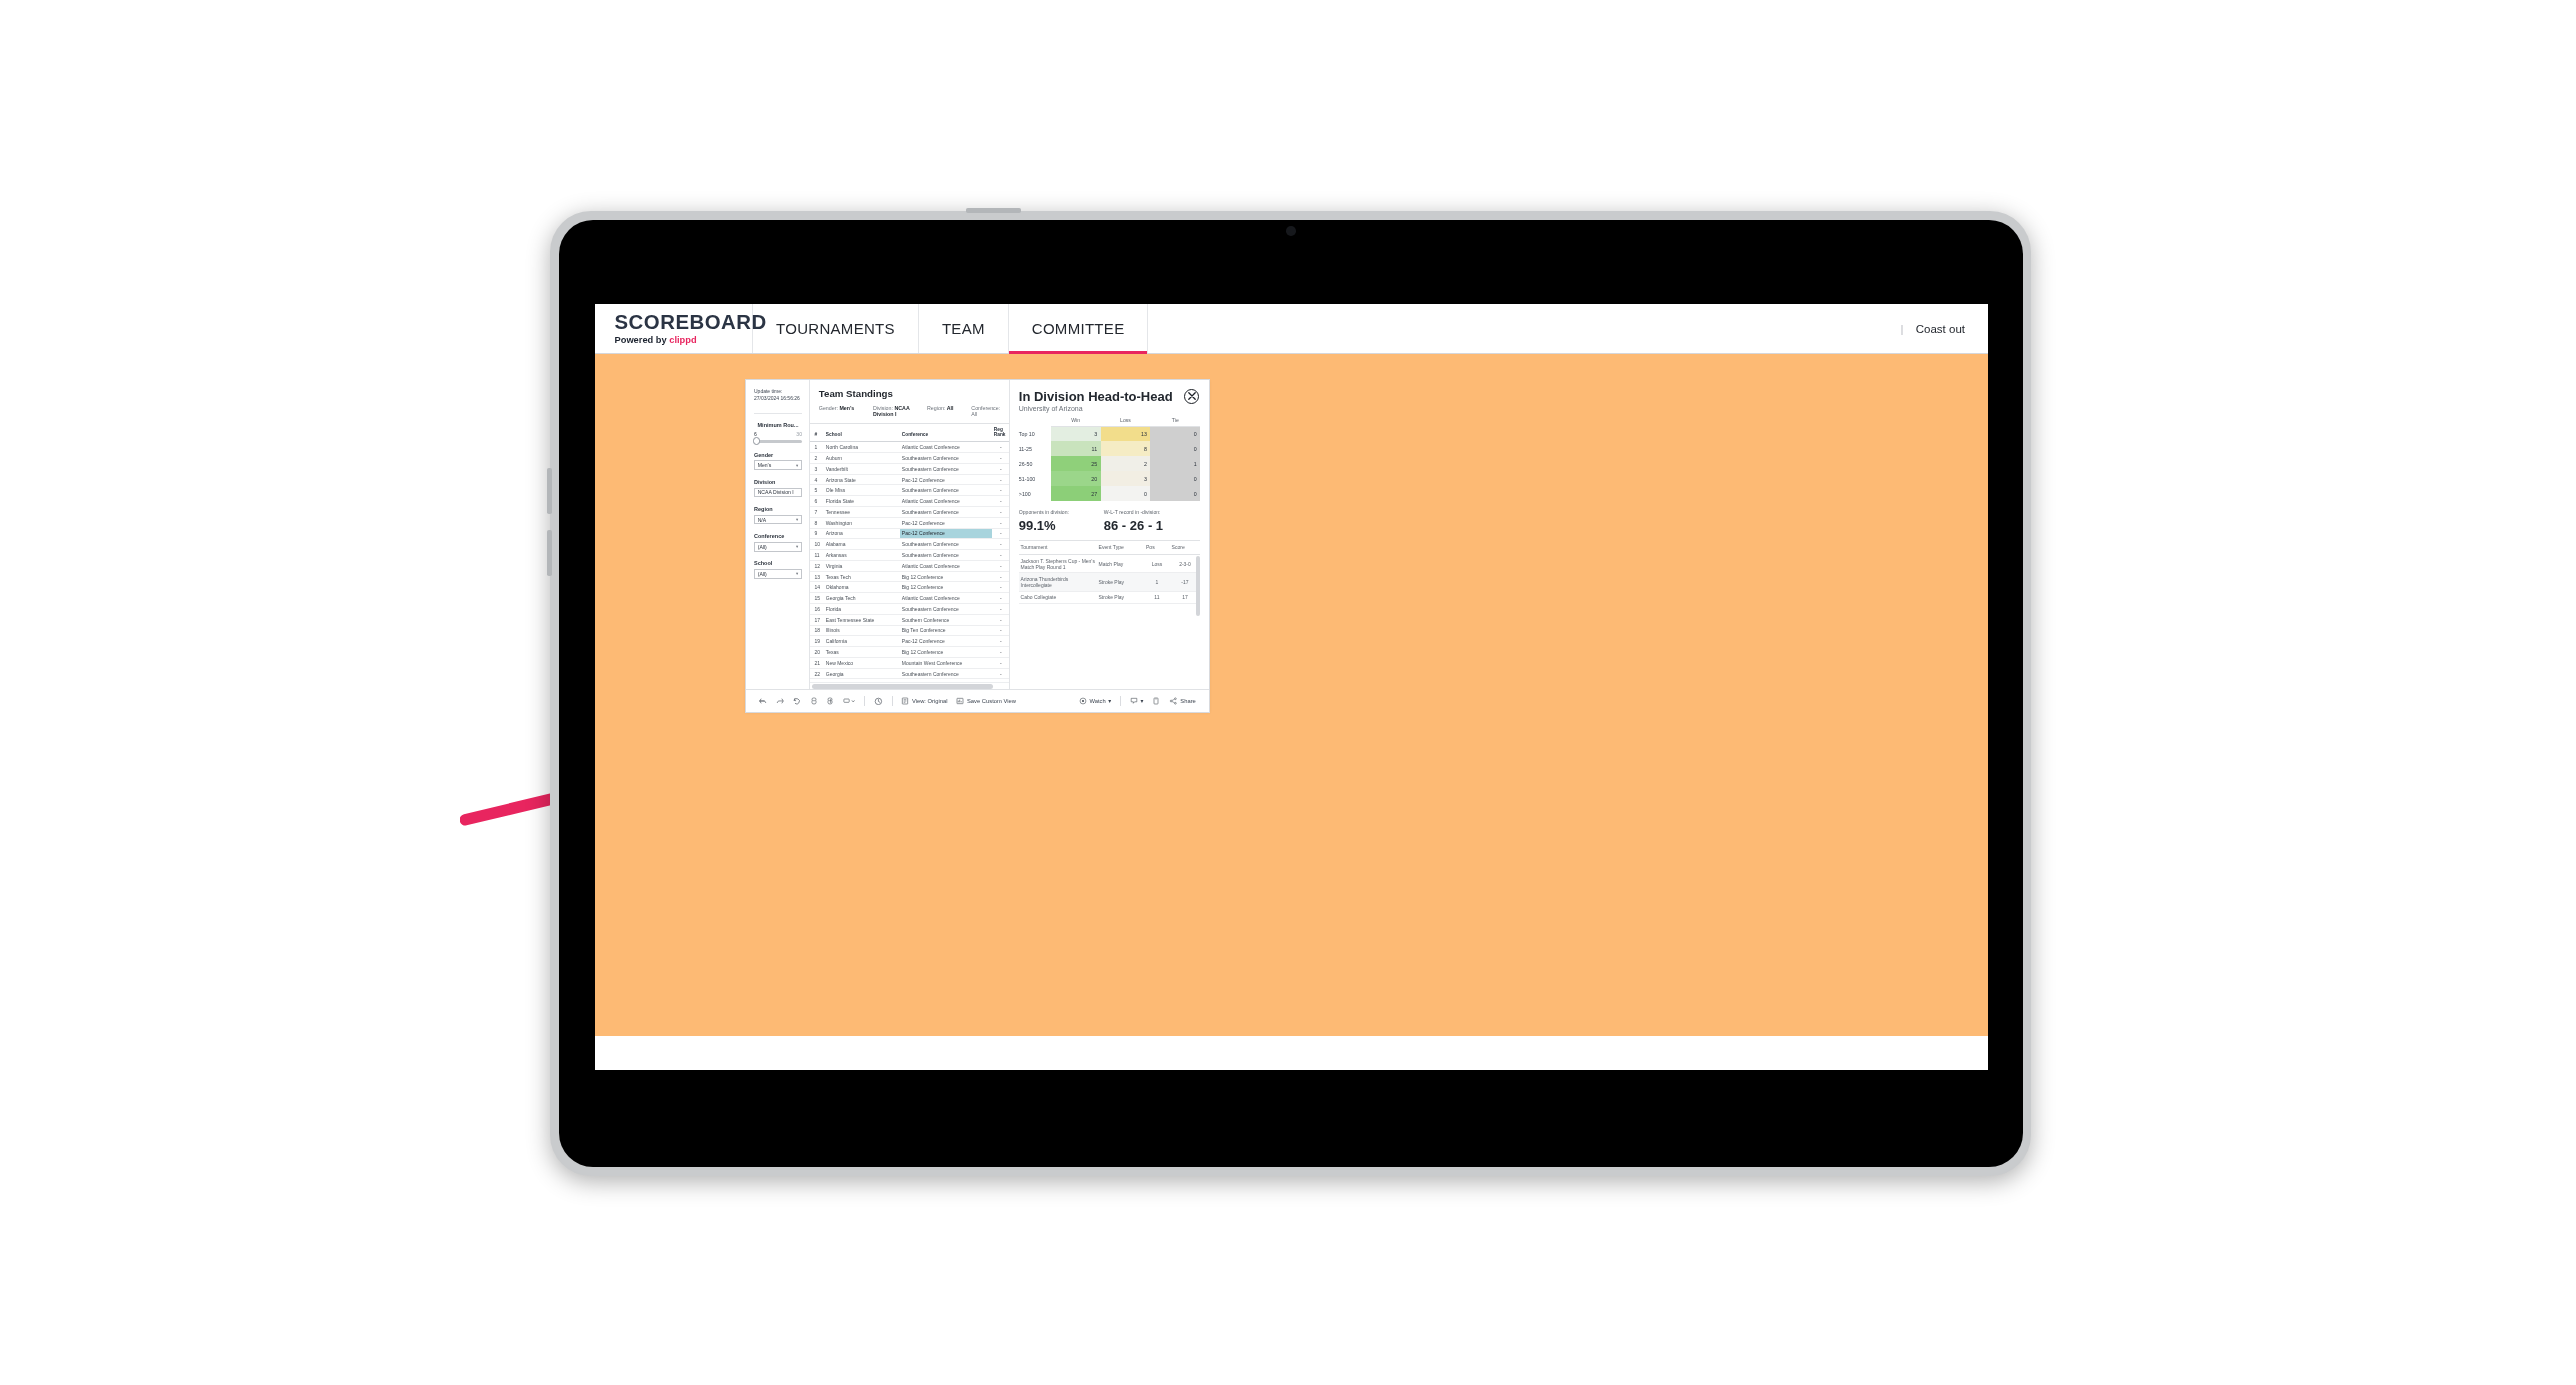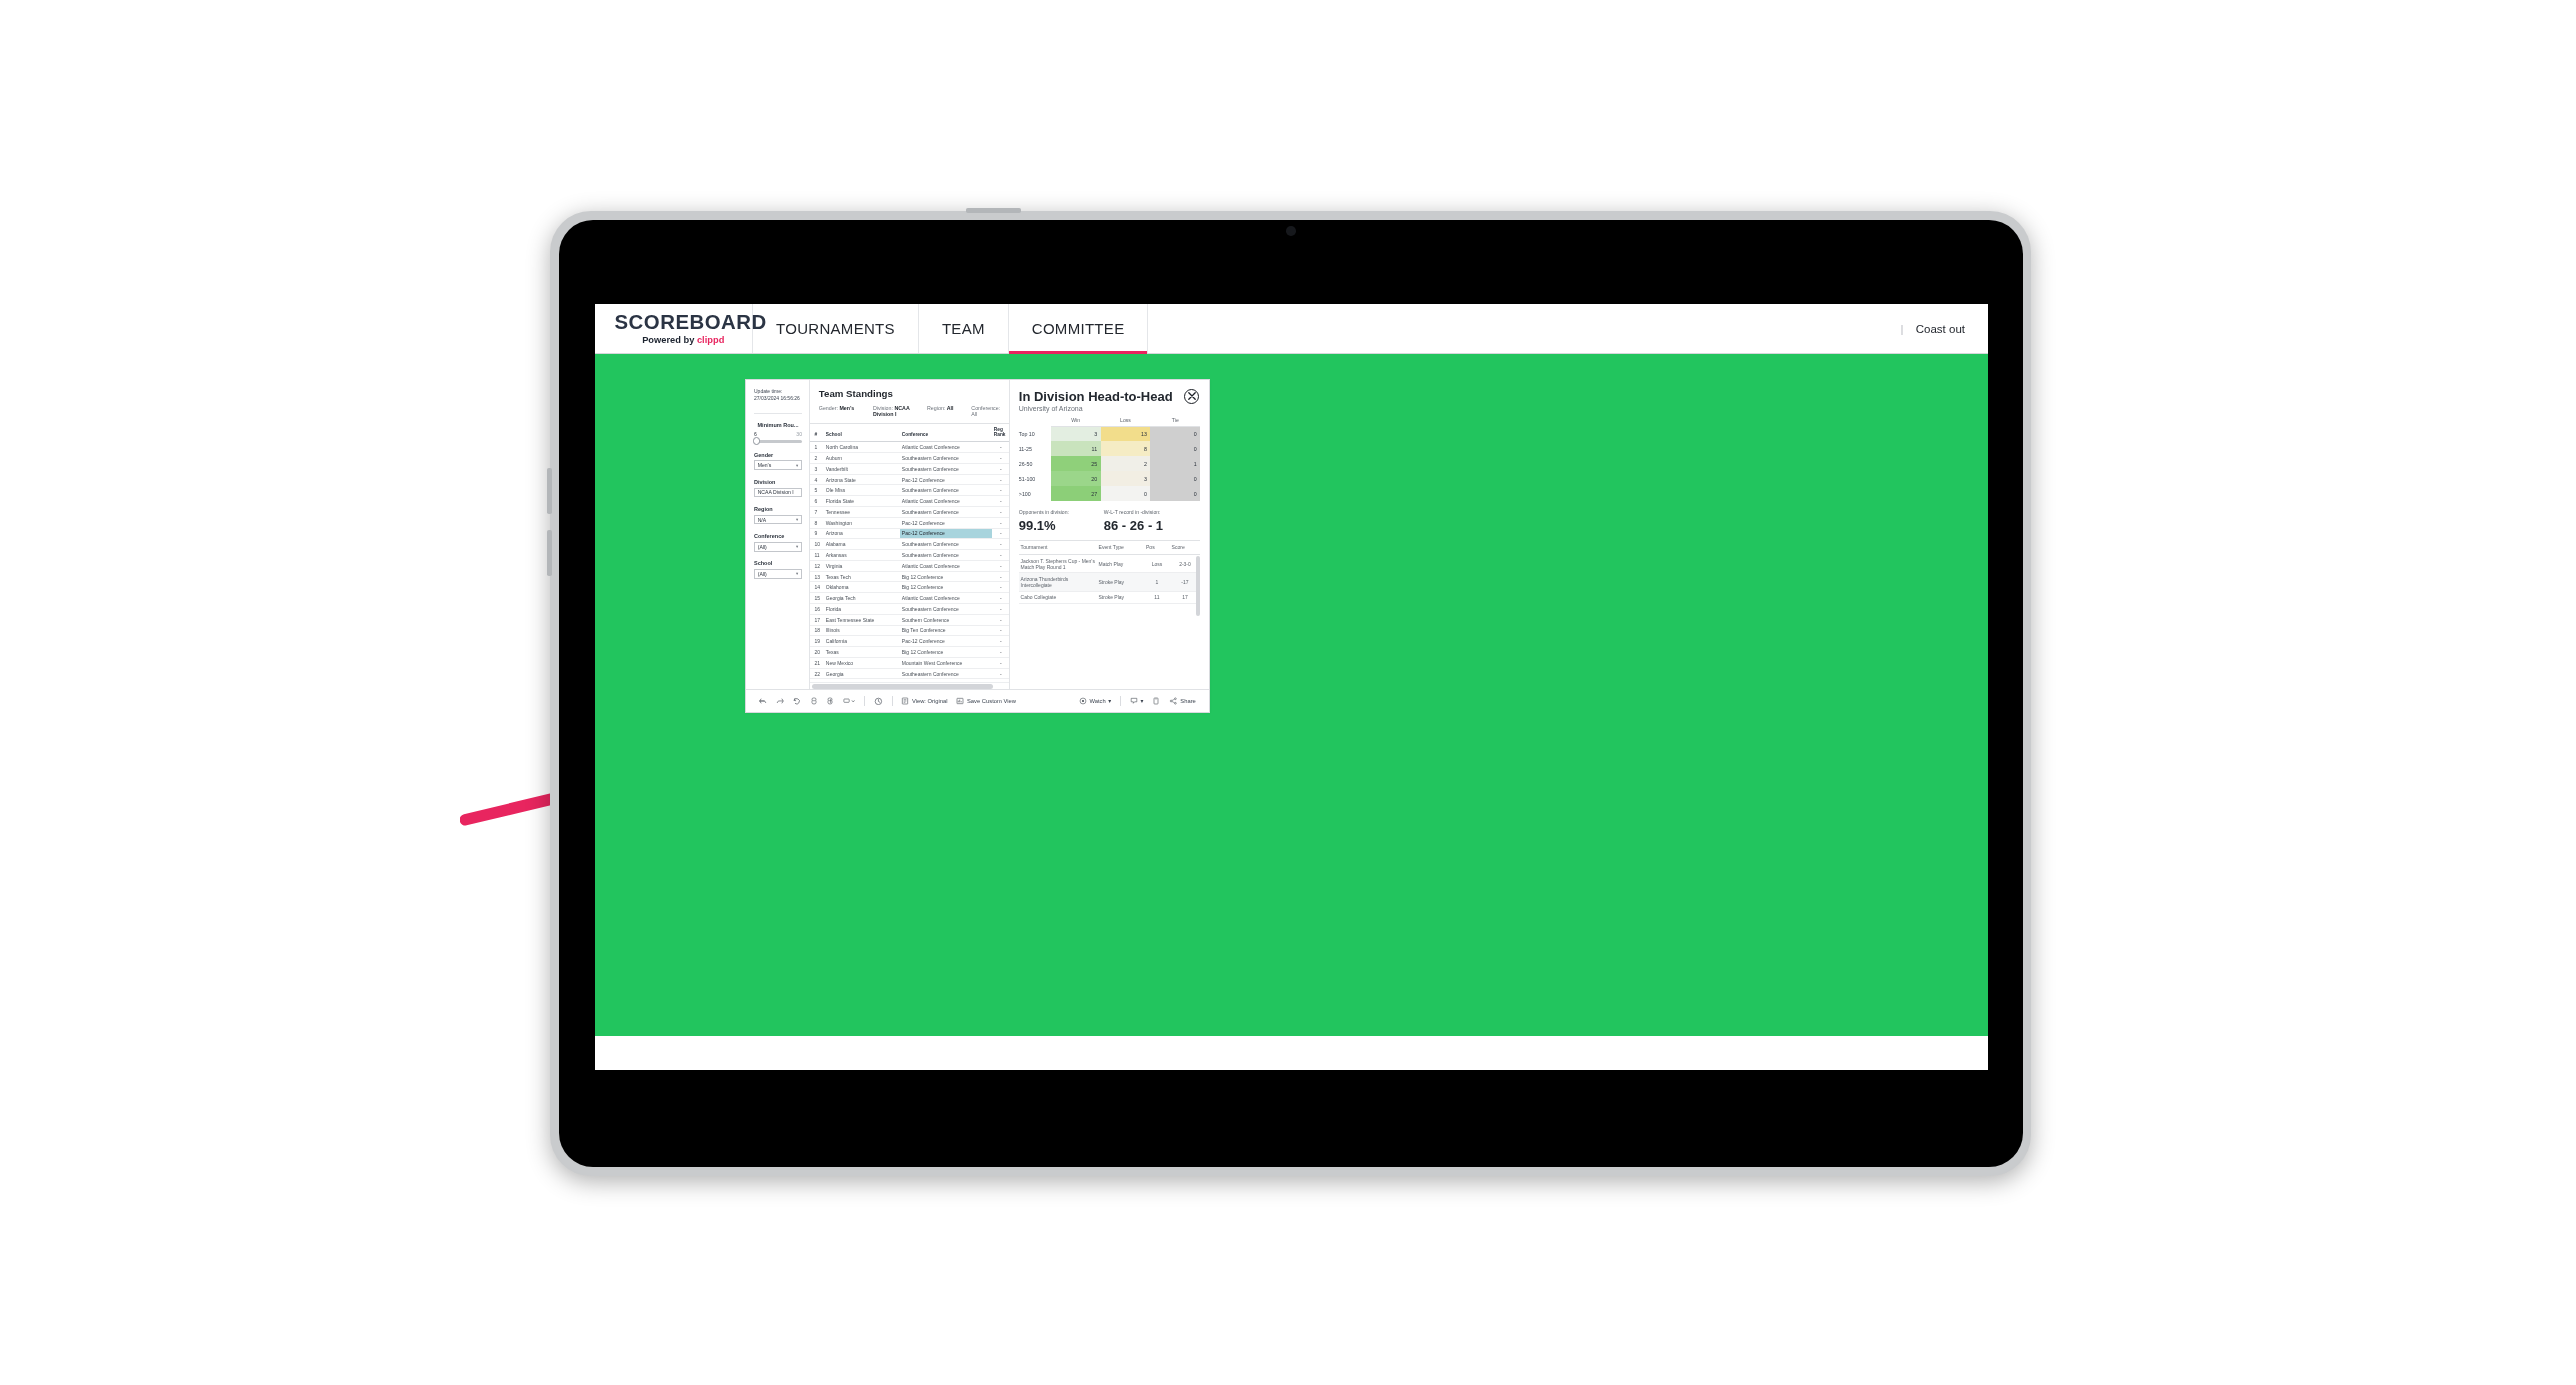--- a/index.html
+++ b/index.html
@@ -59,21 +59,21 @@
   }
   #brand {
     width: 158px; display:flex; flex-direction:column; justify-content:center;
     padding-left: 19.5px; border-right:0.9px solid #e4e6e9;
   }
   #brand .logo {
     font-size: 20.4px; font-weight: 700; letter-spacing: 0.5px;
     color:#2b3444; font-family:"Liberation Sans", sans-serif;
     line-height:1;
   }
-  #brand .powered { font-size: 9.3px; color:#1d2430; margin-top:2.7px; font-weight:700;text-align:center; }
+  #brand .powered { font-size: 9.3px; color:#1d2430; margin-top:2.7px; font-weight:700; }
   #brand .powered b { color:#e8255f; font-weight:700; }
   .topnav-item {
     display:flex; align-items:center; justify-content:center;
     padding: 0 23px; font-size: 15px; color:#23272e;
     border-right:0.9px solid #e4e6e9; letter-spacing:0.3px;
     position:relative; cursor:pointer;
   }
   .topnav-item.active::after {
     content:""; position:absolute; left:0; right:0; bottom:-0.9px; height:2.7px; background:#e8255f;
   }
@@ -88,21 +88,21 @@
   #subnav {
     height: 34px; background:#fafbfc; border-bottom:0.9px solid #dfe1e5;
     display:flex; align-items:center; padding-left: 19.5px; gap: 30px;
   }
   .subnav-item { font-size: 11px; color:#23272e; letter-spacing:0.3px; cursor:pointer; }
   .subnav-item.active { color:#e8255f; }
 
   
   #workspace {
     position:relative; height: calc(766px - 50px - 34px);
-    background:#22c55e; padding: 28px 0 0 0;
+    background:#fdba74; padding: 28px 0 0 0;
   }
   #dashboard {
     position:absolute; left:150px; top:25px;
     width: 465px; height: 334px;
     background:#fff; border:0.9px solid #d8dade;
     display:flex; flex-direction:column;
     box-shadow:0 0.9px 2.7px rgba(0,0,0,0.06);
   }
   #dash-body { display:flex; flex:1; min-height:0; }
 

